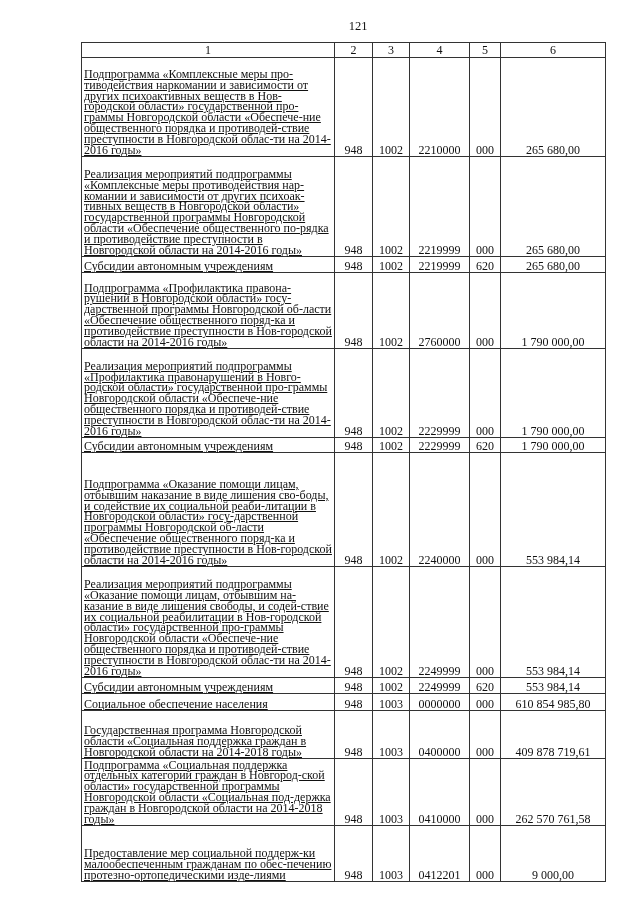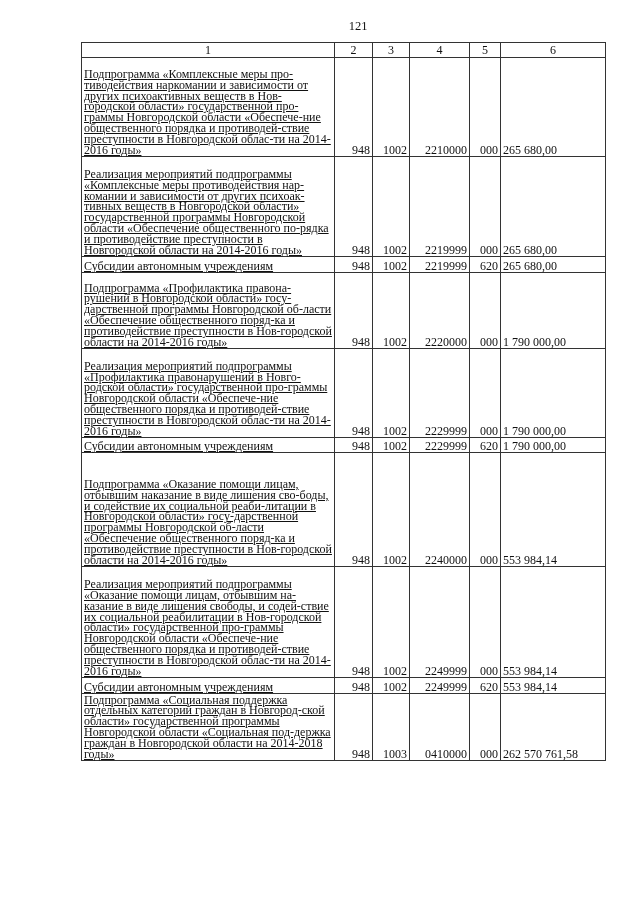--- a/index.html
+++ b/index.html
@@ -24,22 +24,22 @@
     table.budget thead th {
       height: 14px; text-align: center; vertical-align: middle; line-height: 13px;
     }
     col.c1 { width: 253px; }
     col.c2 { width: 38px; }
     col.c3 { width: 37px; }
     col.c4 { width: 60px; }
     col.c5 { width: 31px; }
     col.c6 { width: 105px; }
     td.name { text-align: left; padding-left: 4px; padding-top: 1px; padding-bottom: 1px; text-decoration: underline; }
-    td.ctr { text-align: right; padding-bottom: 1px; }
-    td.amt { text-align: left; padding-right: 3px; padding-bottom: 1px; }
+    td.ctr { text-align: center; padding-bottom: 1px; }
+    td.amt { text-align: center; padding-right: 3px; padding-bottom: 1px; }
   </style>
 </head>
 <body>
 
 <div class="page-number">121</div>
 
 <table class="budget">
   <colgroup>
     <col class="c1">
       <col class="c2">
@@ -80,21 +80,21 @@
         <td class="ctr">948</td>
         <td class="ctr">1002</td>
         <td class="ctr">2219999</td>
         <td class="ctr">620</td>
         <td class="amt">265 680,00</td>
       </tr>
       <tr style="height: 76px; margin-top: 33px;">
         <td class="name">Подпрограмма «Профилактика правона-рушений в Новгородской области» госу-дарственной программы Новгородской об-ласти «Обеспечение общественного поряд-ка и противодействие преступности в Нов-городской области на 2014-2016 годы»</td>
         <td class="ctr">948</td>
         <td class="ctr">1002</td>
-        <td class="ctr">2220000</td>
+        <td class="ctr">2760000</td>
         <td class="ctr">000</td>
         <td class="amt">1 790 000,00</td>
       </tr>
       <tr style="height: 89px; margin-top: 30px;">
         <td class="name">Реализация мероприятий подпрограммы «Профилактика правонарушений в Новго-родской области» государственной про-граммы Новгородской области «Обеспече-ние общественного порядка и противодей-ствие преступности в Новгородской облас-ти на 2014-2016 годы»</td>
         <td class="ctr">948</td>
         <td class="ctr">1002</td>
         <td class="ctr">2229999</td>
         <td class="ctr">000</td>
         <td class="amt">1 790 000,00</td>
@@ -124,22 +124,46 @@
         <td class="amt">553 984,14</td>
       </tr>
       <tr style="height: 16px;">
         <td class="name">Субсидии автономным учреждениям</td>
         <td class="ctr">948</td>
         <td class="ctr">1002</td>
         <td class="ctr">2249999</td>
         <td class="ctr">620</td>
         <td class="amt">553 984,14</td>
       </tr>
+      <tr style="height: 17px;">
+        <td class="name">Социальное обеспечение населения</td>
+        <td class="ctr">948</td>
+        <td class="ctr">1003</td>
+        <td class="ctr">0000000</td>
+        <td class="ctr">000</td>
+        <td class="amt">610 854 985,80</td>
+      </tr>
+      <tr style="height: 48px;">
+        <td class="name">Государственная программа Новгородской области «Социальная поддержка граждан в Новгородской области на 2014-2018 годы»</td>
+        <td class="ctr">948</td>
+        <td class="ctr">1003</td>
+        <td class="ctr">0400000</td>
+        <td class="ctr">000</td>
+        <td class="amt">409 878 719,61</td>
+      </tr>
       <tr style="height: 67px;">
         <td class="name">Подпрограмма «Социальная поддержка отдельных категорий граждан в Новгород-ской области» государственной программы Новгородской области «Социальная под-держка граждан в Новгородской области на 2014-2018 годы»</td>
         <td class="ctr">948</td>
         <td class="ctr">1003</td>
         <td class="ctr">0410000</td>
         <td class="ctr">000</td>
         <td class="amt">262 570 761,58</td>
       </tr>
+      <tr style="height: 56px;">
+        <td class="name">Предоставление мер социальной поддерж-ки малообеспеченным гражданам по обес-печению протезно-ортопедическими изде-лиями</td>
+        <td class="ctr">948</td>
+        <td class="ctr">1003</td>
+        <td class="ctr">0412201</td>
+        <td class="ctr">000</td>
+        <td class="amt">9 000,00</td>
+      </tr>
     </tbody>
 </table>
 
 </body></html>

